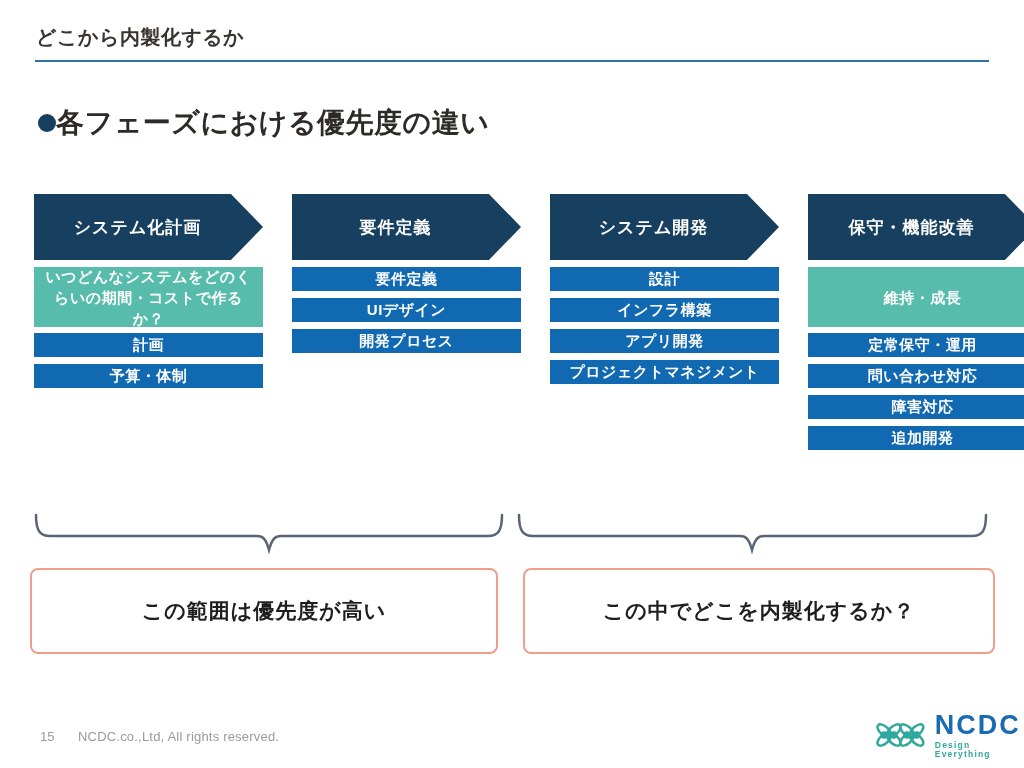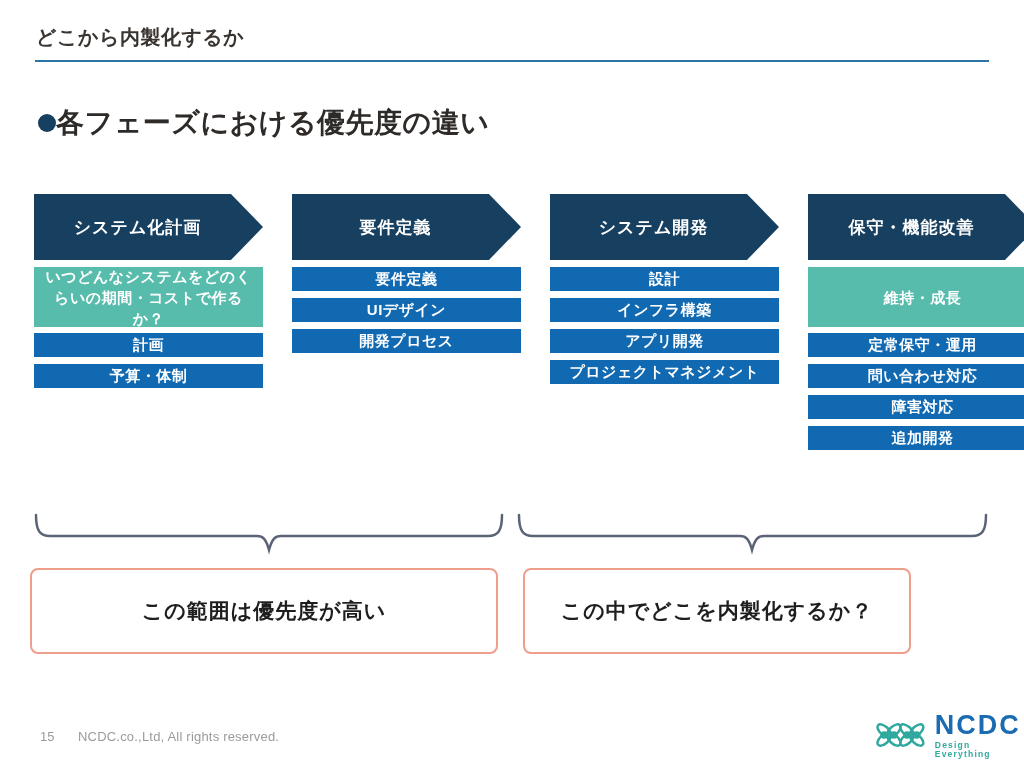--- a/index.html
+++ b/index.html
@@ -47,21 +47,21 @@
     font-size:15px;font-weight:bold;letter-spacing:0.5px;
   }
   .brace{position:absolute;top:512px;height:44px;}
   .brace path{stroke:var(--brace);stroke-width:2.5;fill:none;stroke-linecap:round;}
   .callout{
     position:absolute;top:568px;height:86px;border:2px solid var(--callout-border);
     border-radius:8px;background:#fff;display:flex;align-items:center;justify-content:center;
     font-size:21px;font-weight:bold;color:#1e1e1e;letter-spacing:1px;box-sizing:border-box;
   }
   .callout.left{left:30px;width:468px;}
-  .callout.right{left:523px;width:388px;}
+  .callout.right{left:523px;width:472px;}
   .page-number{
     position:absolute;left:40px;top:729px;font-size:13px;color:#9b9b9b;
   }
   .copyright{
     position:absolute;left:78px;top:729px;font-size:13px;color:#9b9b9b;letter-spacing:0.2px;
   }
   .logo{
     position:absolute;left:876px;top:712px;display:flex;align-items:center;gap:10px;
   }
   .logo-text{display:flex;flex-direction:column;line-height:1;}

